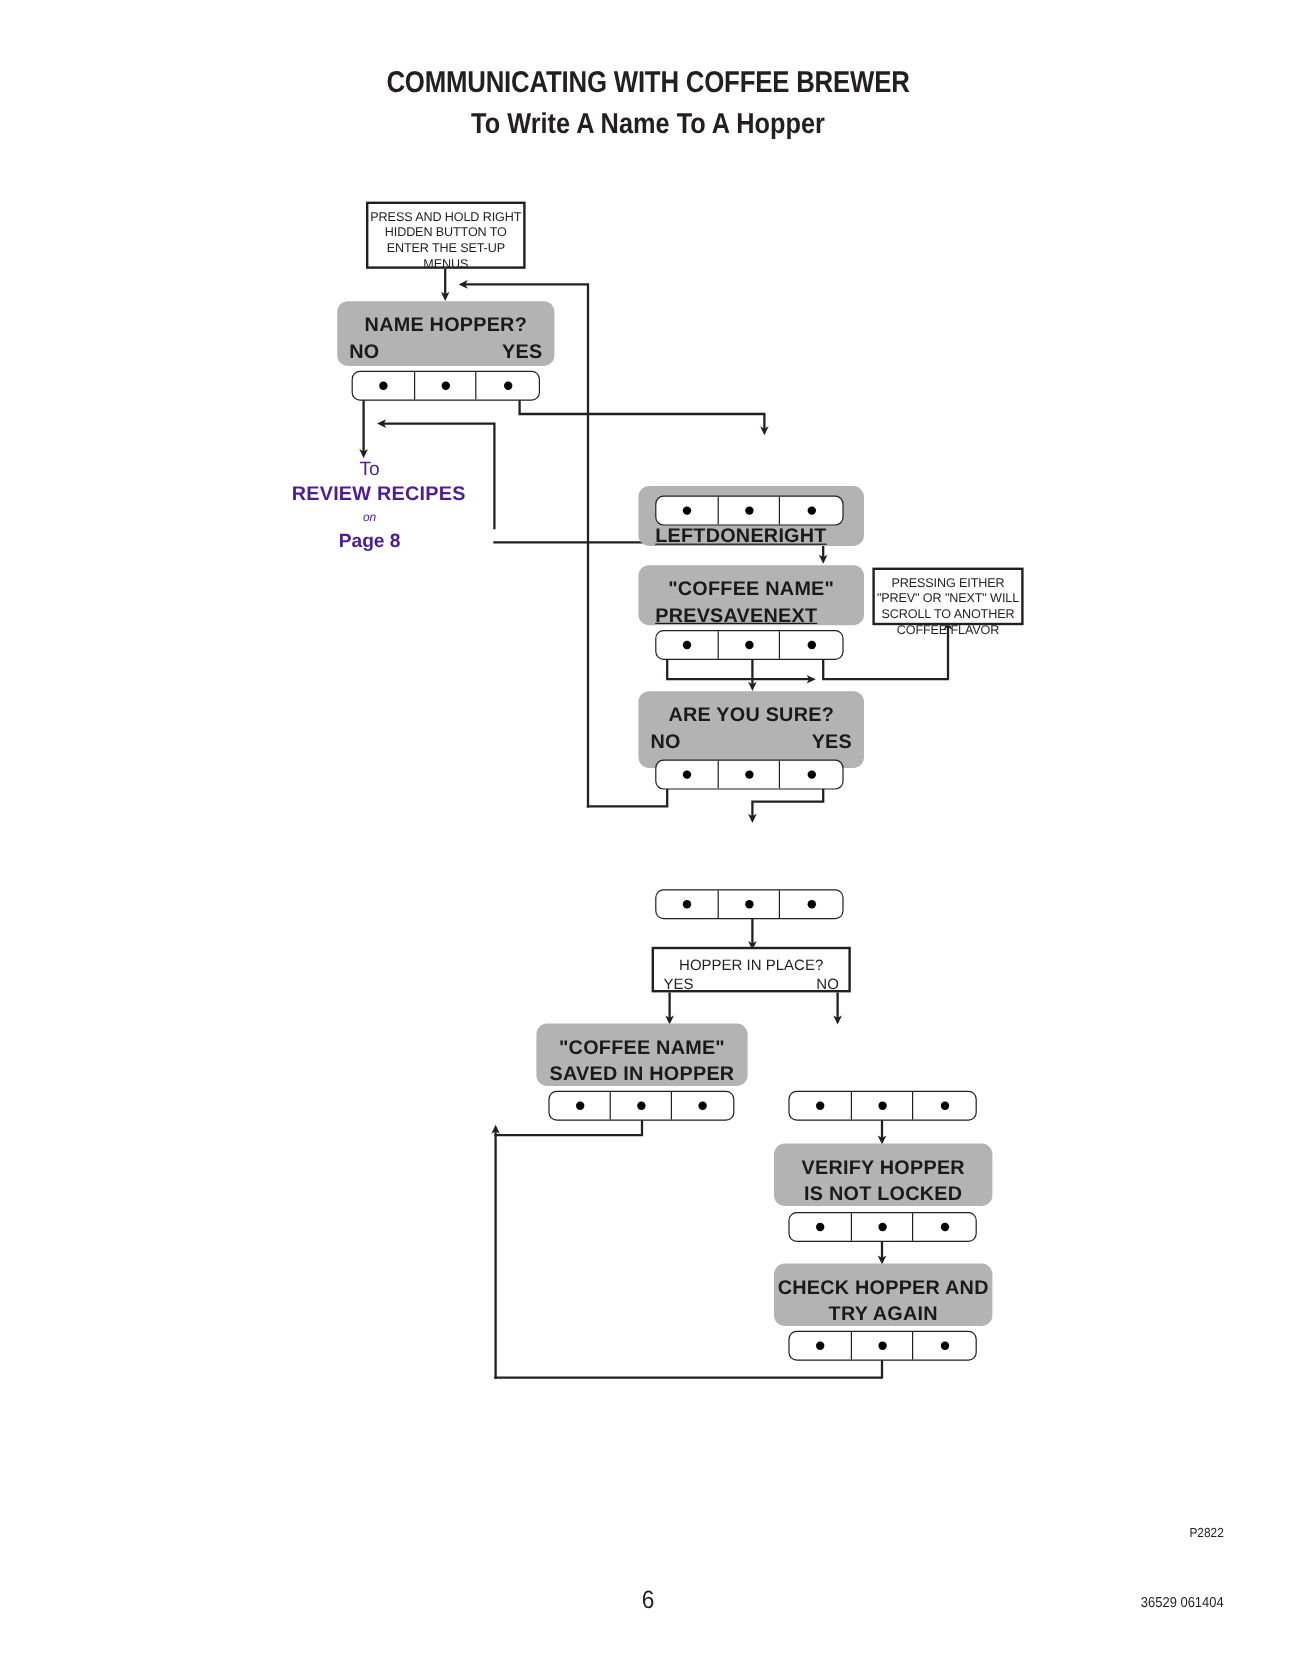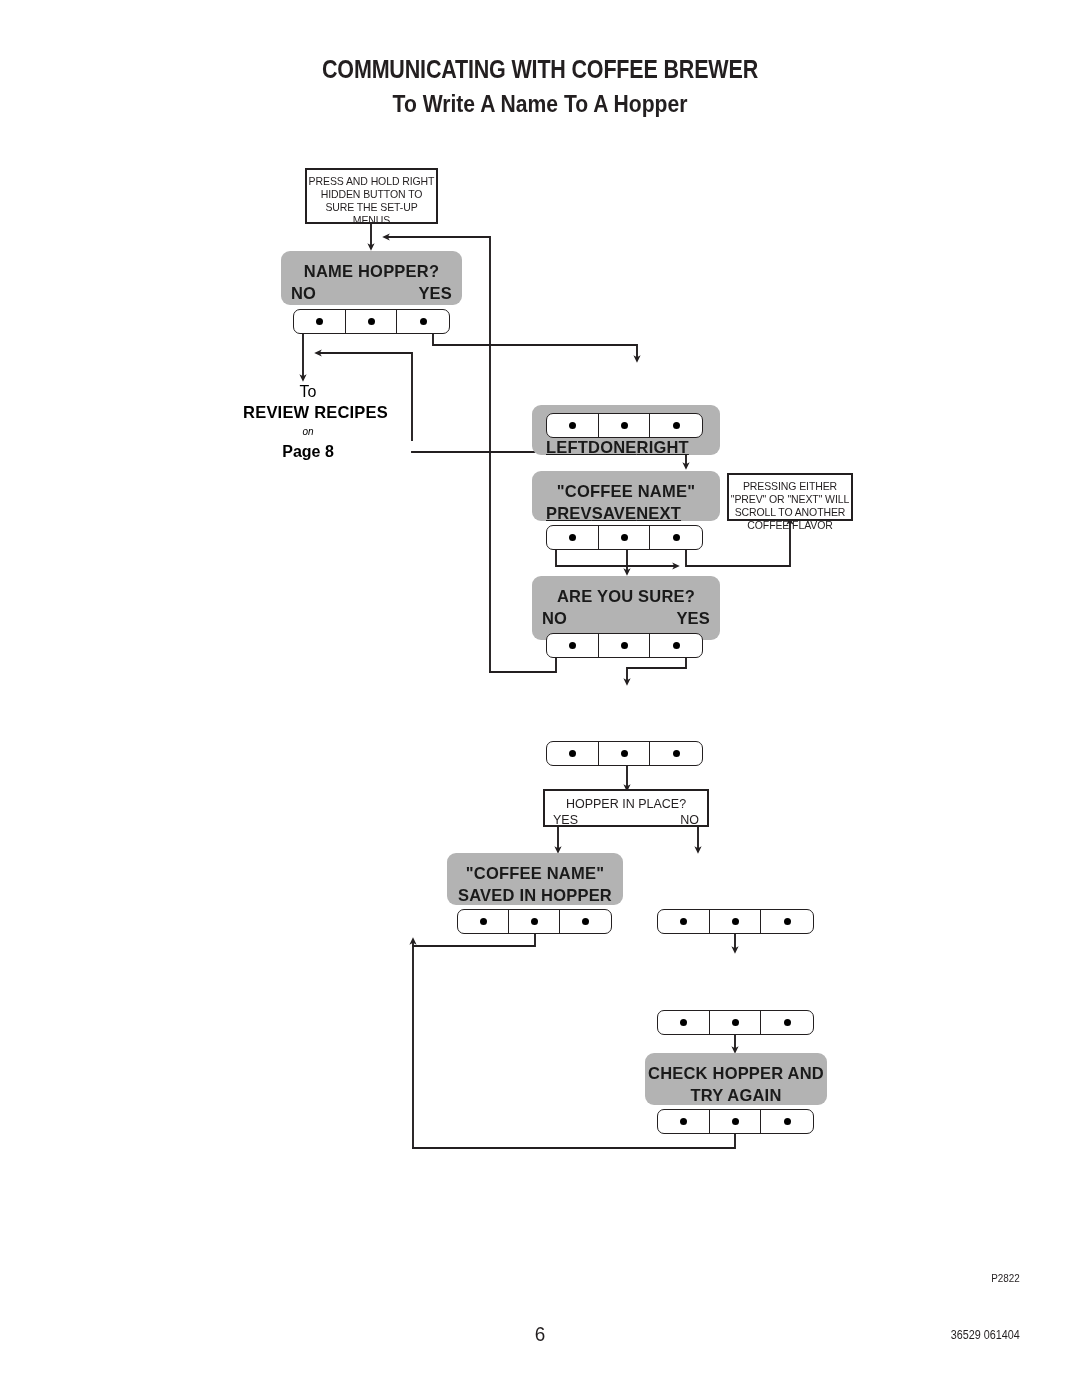--- a/index.html
+++ b/index.html
@@ -160,21 +160,21 @@
     position: absolute;
     left: 8px; right: 8px; top: 22px;
     display: flex;
     justify-content: space-between;
   }
 
   
   .offpage {
     position: absolute;
     text-align: center;
-    color: #000000;
+    color: #4c1d95;
     line-height: 20px;
   }
   .offpage .r1 { font-size: 16px; font-weight: normal; }
   .offpage .r2 { font-size: 16.5px; font-weight: bold; letter-spacing: 0.2px; text-align: right; }
   .offpage .r3 { font-size: 10px; font-weight: normal; font-style: italic; }
   .offpage .r4 { font-size: 16px; font-weight: bold; }
 
   
   .footer-code {
     position: absolute;
@@ -263,21 +263,21 @@
 
         <path d="M735,933 L735,950" marker-end="url(#ah)"></path>
 
         <path d="M735,1034 L735,1050" marker-end="url(#ah)"></path>
 
         <path d="M735,1133 L735,1148 L413,1148"></path>
 
       </g>
     </svg>
 
-    <div class="callout" style="left:305px; top:168px; width:133px; height:56px;">PRESS AND HOLD RIGHT HIDDEN BUTTON TO SURE THE SET-UP MENUS</div>
+    <div class="callout" style="left:305px; top:168px; width:133px; height:56px;">PRESS AND HOLD RIGHT HIDDEN BUTTON TO ENTER THE SET-UP MENUS</div>
 
     <div class="lcd" style="left:281px; top:251px; width:181px; height:54px;">
       <div class="line1">NAME HOPPER?</div>
       <div class="line2">
         <span>NO</span>
         <span>YES</span>
       </div>
     </div>
     <div class="btnbar" style="left:293px; top:309px; width:157px;">
       <div class="seg">
@@ -402,20 +402,26 @@
           <span class="dot"></span>
         </div>
       <div class="seg">
           <span class="dot"></span>
         </div>
       <div class="seg">
           <span class="dot"></span>
         </div>
     </div>
 
+    <div class="lcd" style="left:645px; top:953px; width:182px; height:52px;">
+      <div class="line1">VERIFY HOPPER</div>
+      <div class="line2 center">
+          <span>IS NOT LOCKED</span>
+        </div>
+    </div>
     <div class="btnbar" style="left:657px; top:1010px; width:157px;">
       <div class="seg">
           <span class="dot"></span>
         </div>
       <div class="seg">
           <span class="dot"></span>
         </div>
       <div class="seg">
           <span class="dot"></span>
         </div>

